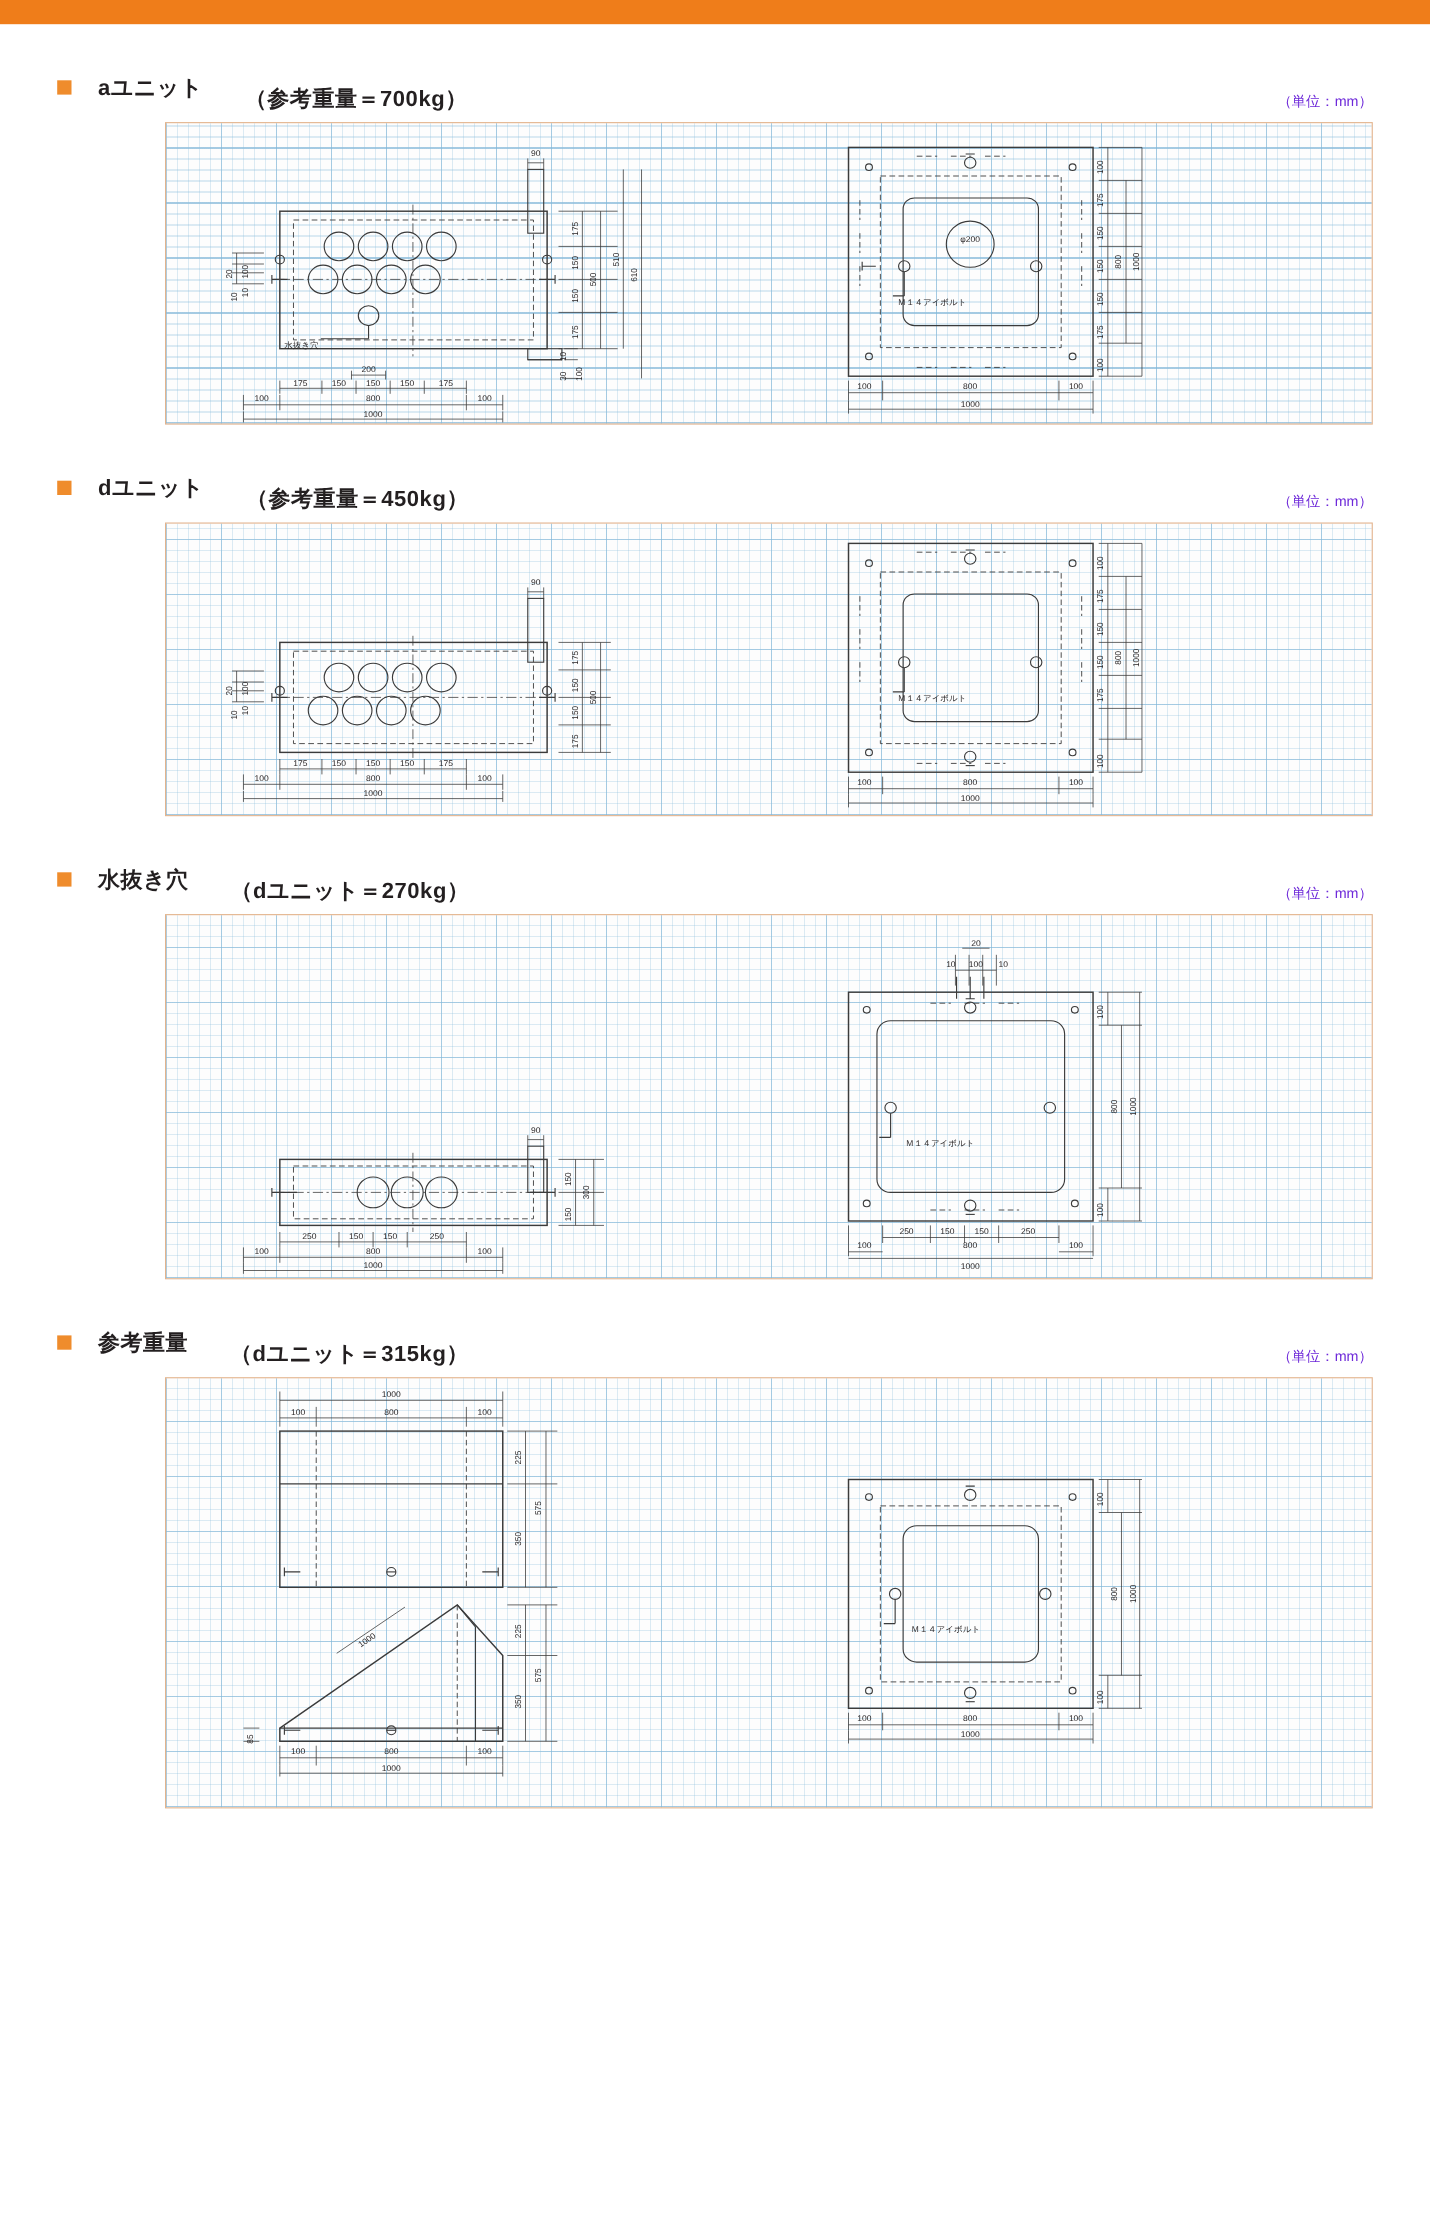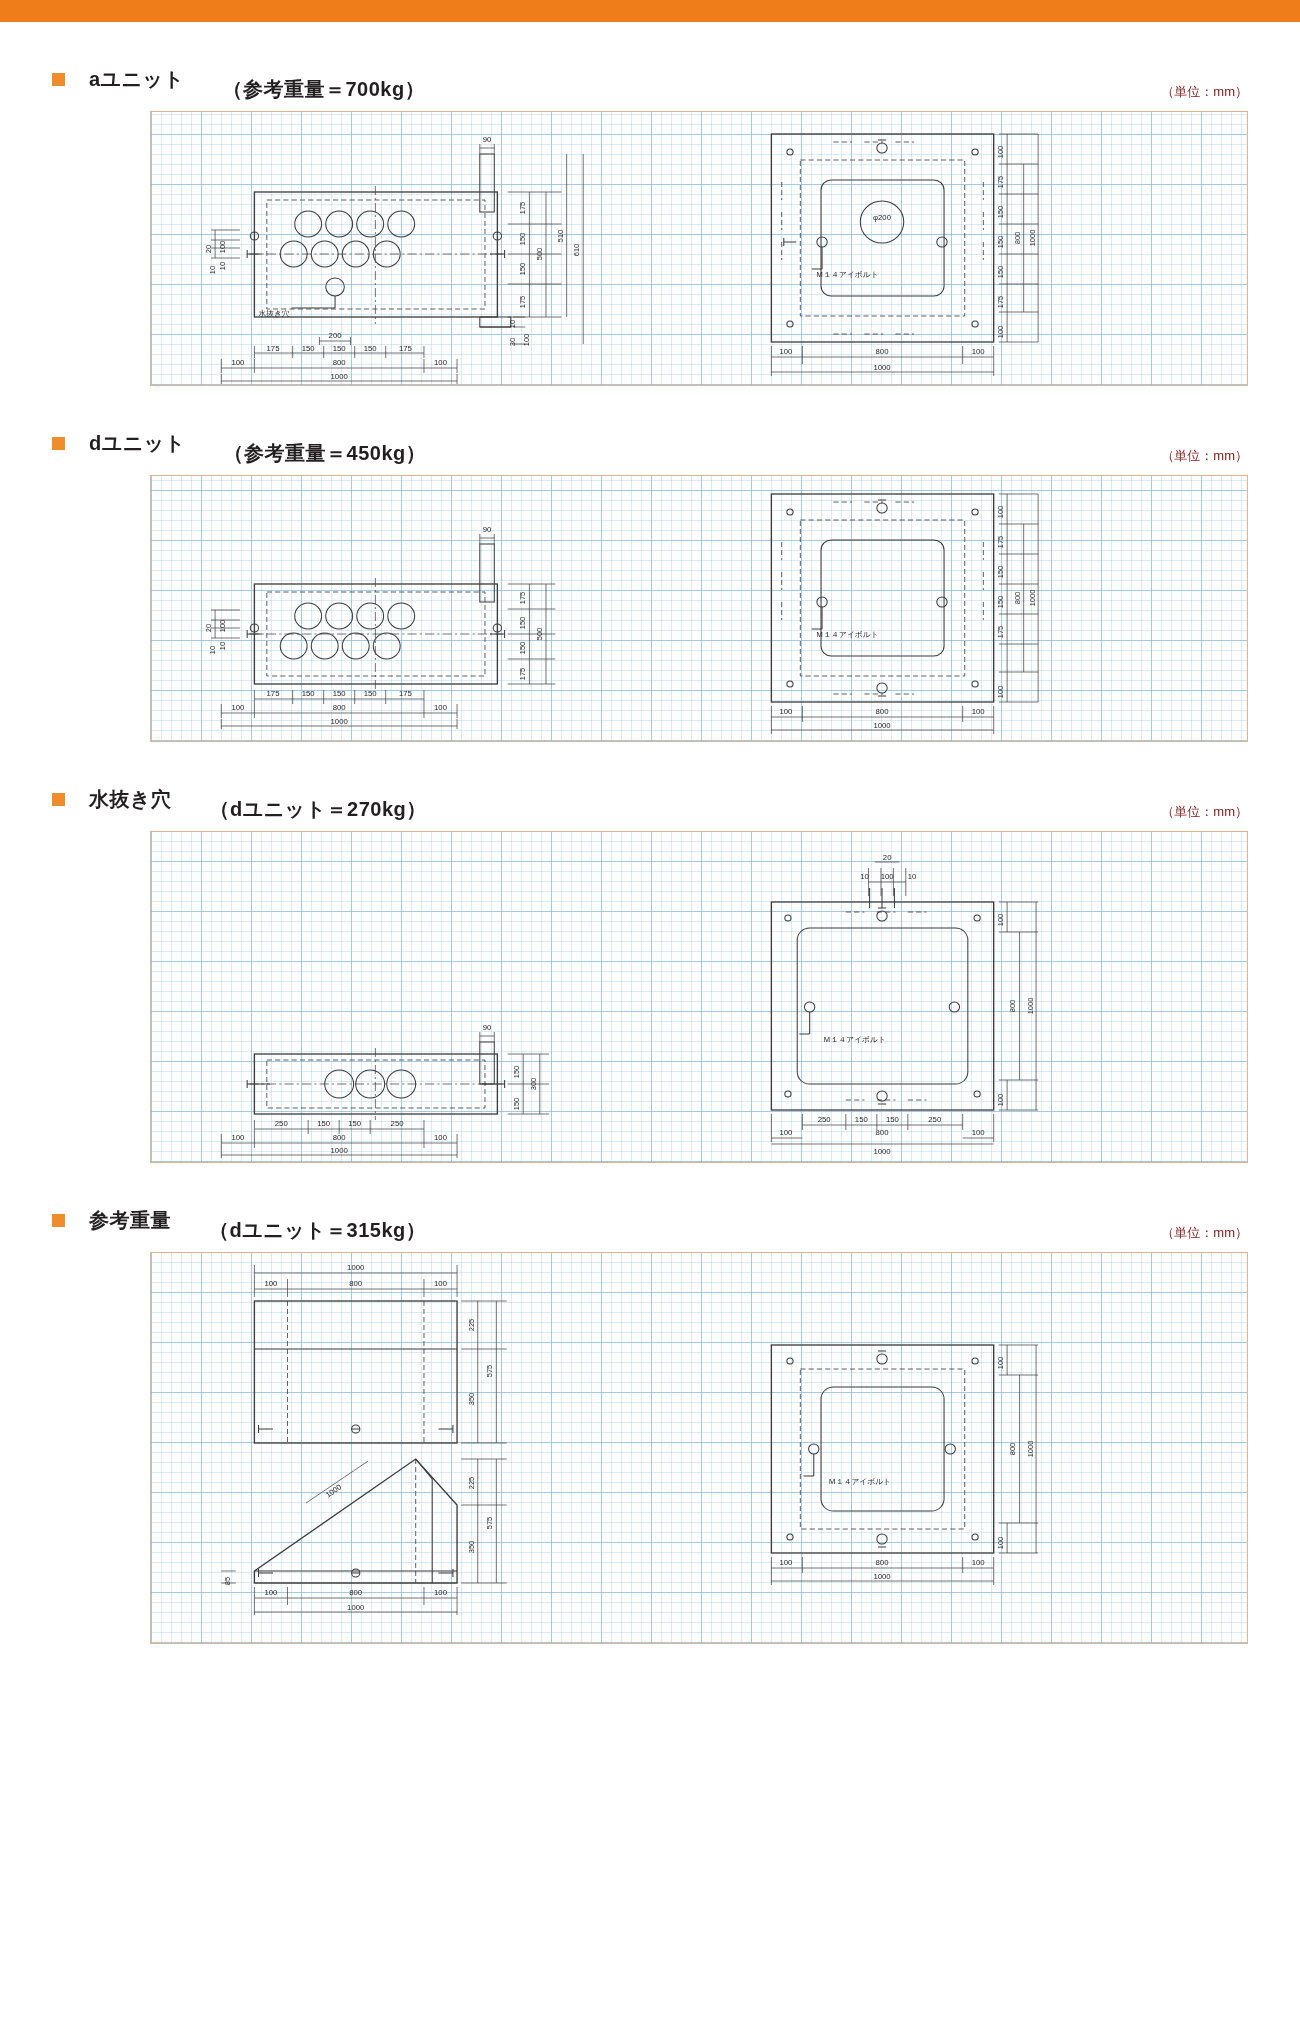--- a/index.html
+++ b/index.html
@@ -20,21 +20,21 @@
     justify-content:space-between;
     padding:0 12px 0 12px;
   }
   .unit-title{
     display:flex;align-items:center;gap:24px;
     font-size:20px;font-weight:bold;letter-spacing:.5px;
   }
   .sq{width:13px;height:13px;background:#ef8c2c;display:inline-block;}
   .unit-title .t-name{margin-right:14px;}
   .unit-weight{font-weight:bold;margin-top:20px;}
-  .unit-unit{font-size:13px;color:#7f1d1d;padding-bottom:2px;}
+  .unit-unit{font-size:13px;color:#6d28d9;padding-bottom:2px;}
 
   .drawing{
     margin-top:8px;
     margin-left:110px;
     margin-right:12px;
     border:1px solid #e3b38c;
     background:
       repeating-linear-gradient(0deg,rgba(140,190,220,.30) 0 1px,transparent 1px 10px),
       repeating-linear-gradient(90deg,rgba(140,190,220,.30) 0 1px,transparent 1px 10px),
       repeating-linear-gradient(0deg,rgba(110,170,210,.55) 0 1px,transparent 1px 50px),

